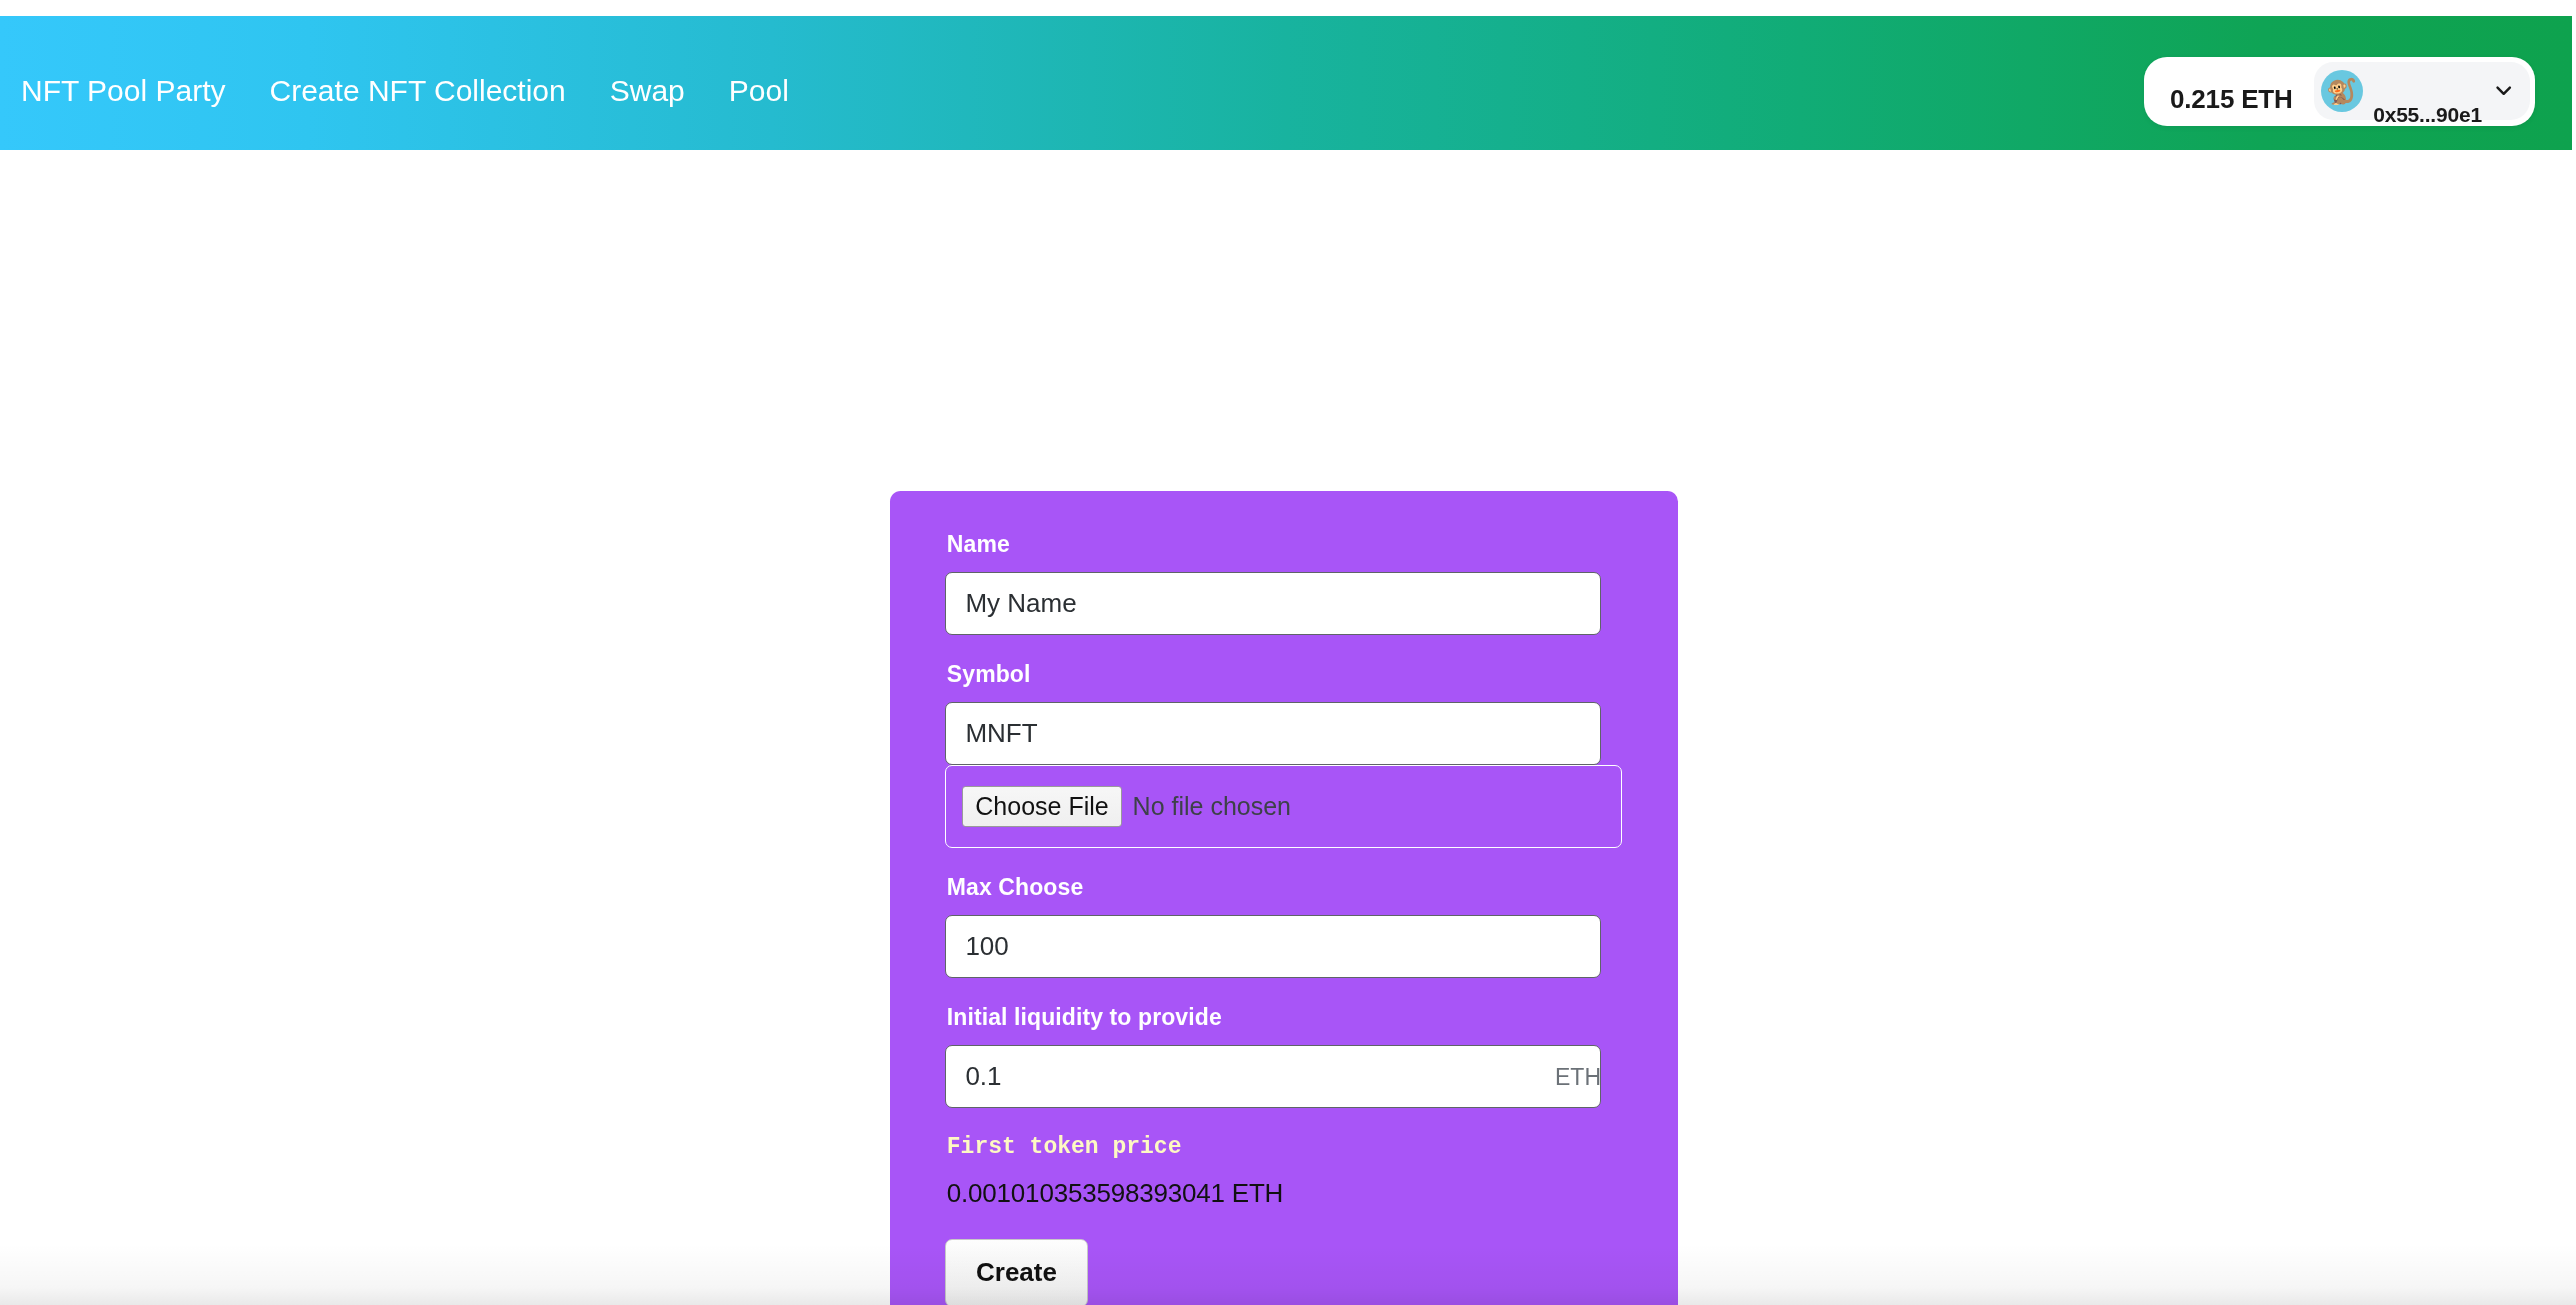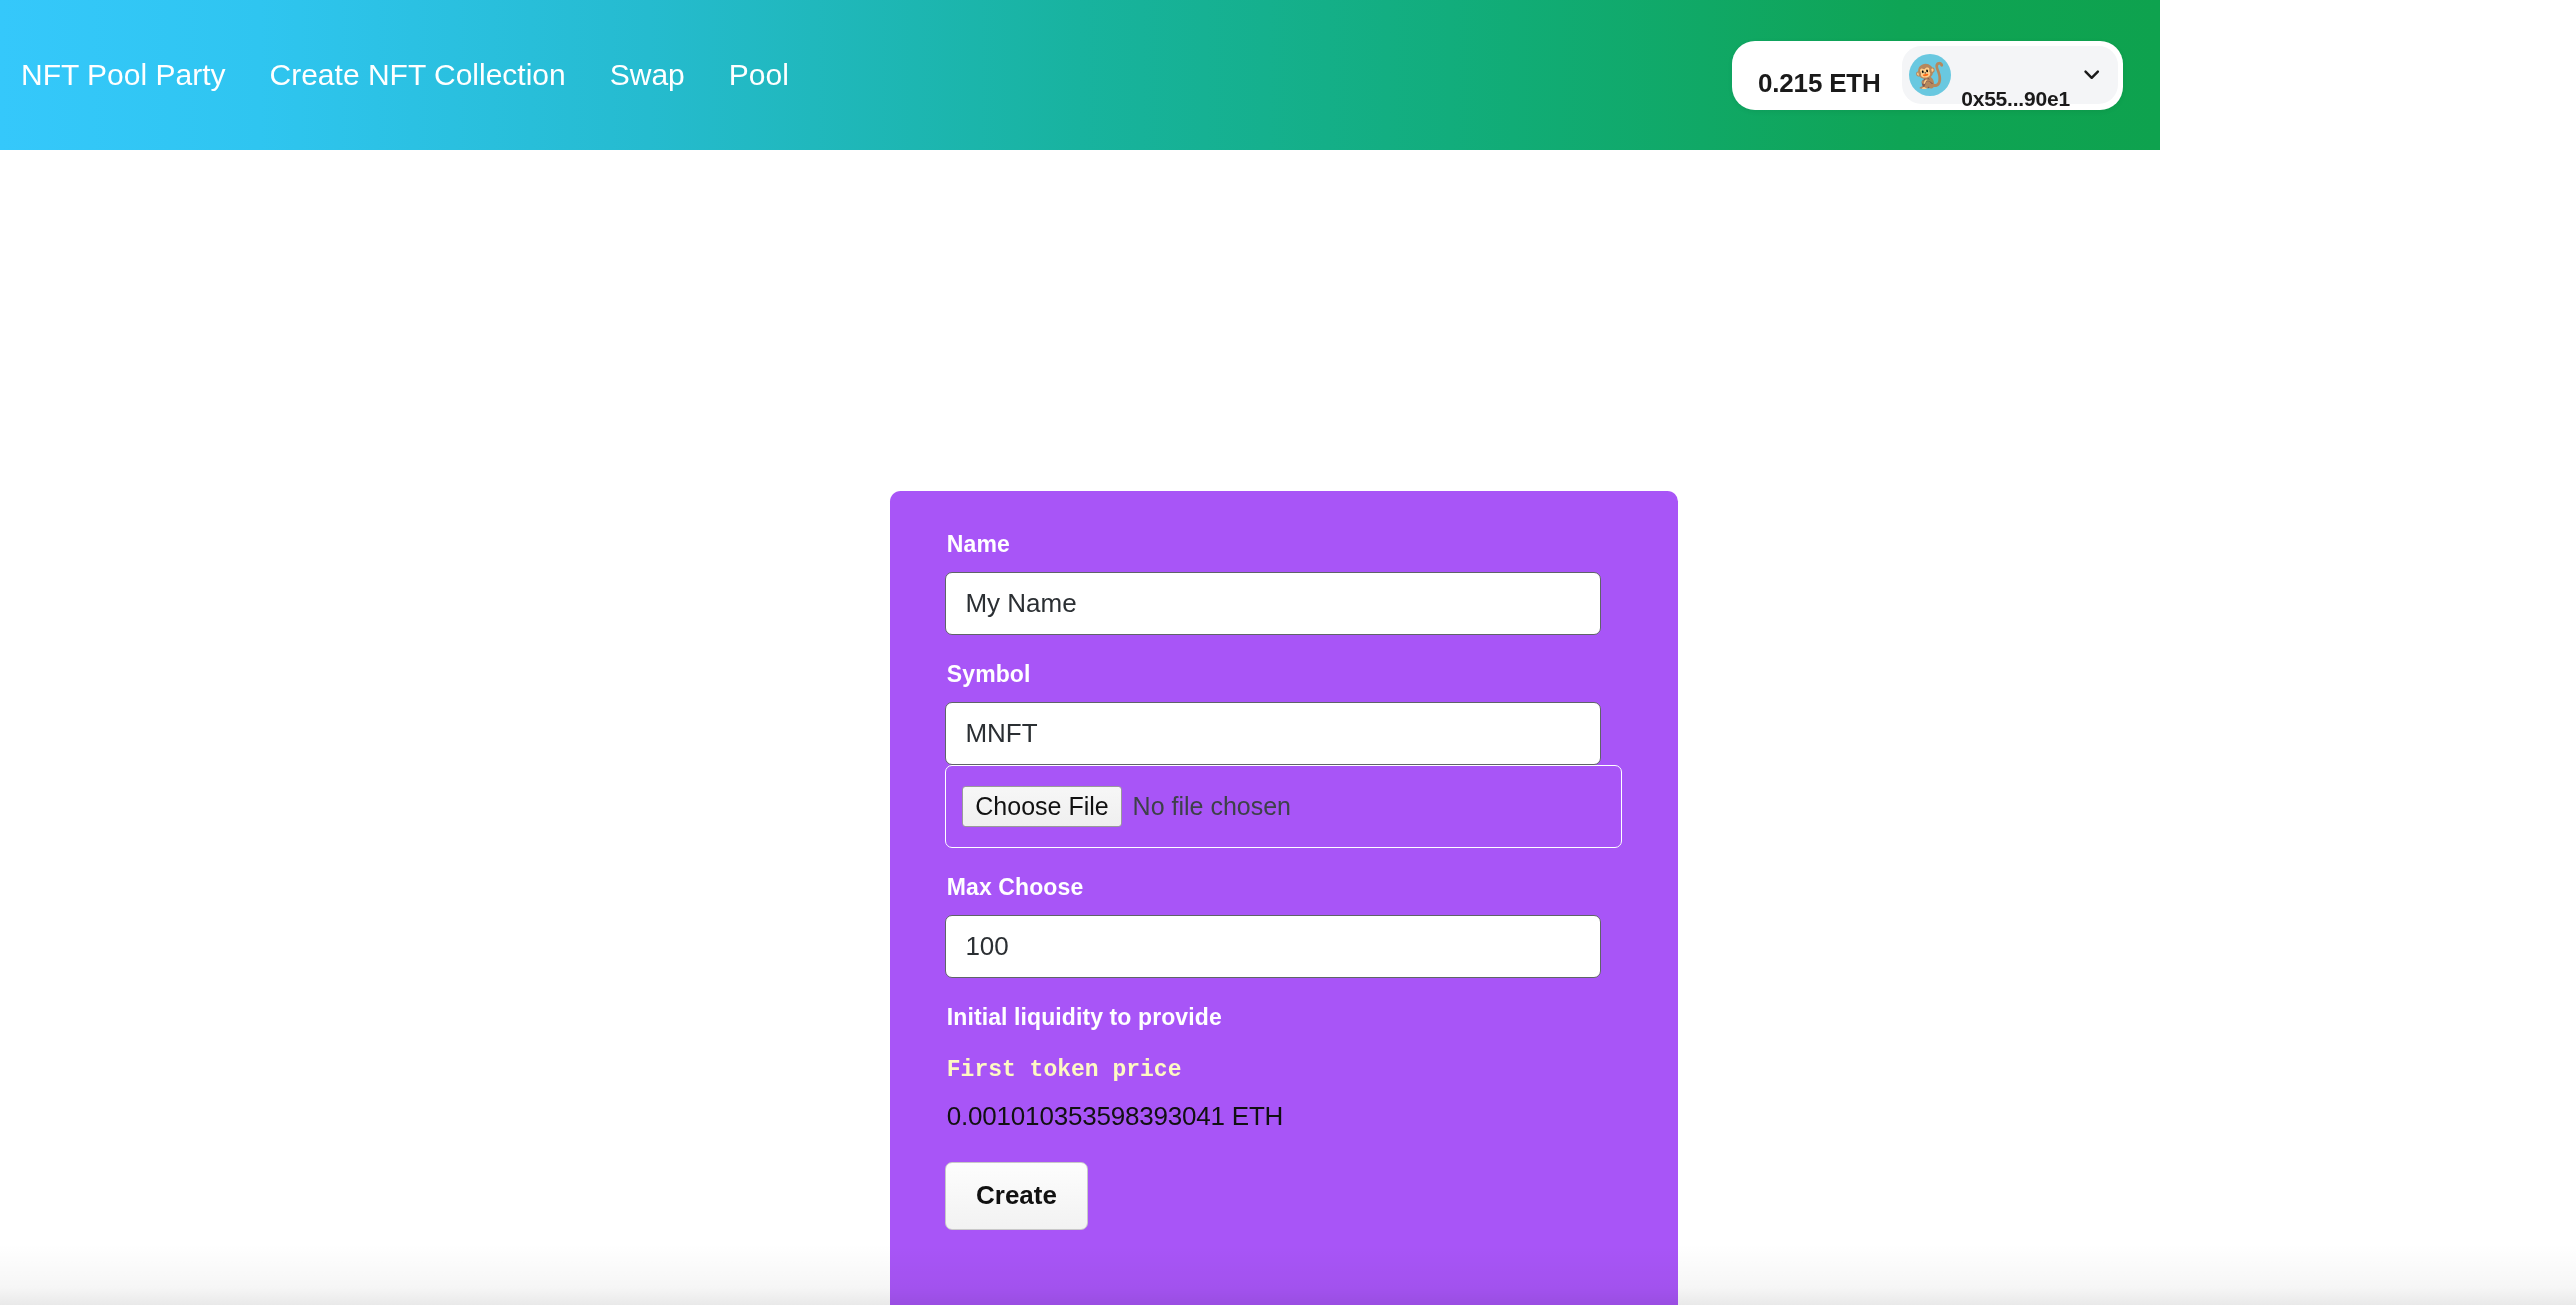--- a/index.html
+++ b/index.html
@@ -9,23 +9,23 @@
     width: 2576px;
     height: 1306px;
     overflow: hidden;
     background: #ffffff;
     font-family: "Liberation Sans", sans-serif;
   }
 
   
   .navbar {
     position: absolute;
-    top: 0;
+    top: 16px;
     left: 0;
-    width: 2160px;
+    width: 2572px;
     height: 150px;
     background: linear-gradient(90deg, #35c8fb 0%, #2fc5f0 12%, #25bbcf 30%, #18b39f 50%, #11ac76 70%, #0fa455 88%, #0ea24e 100%);
     display: flex;
     align-items: center;
     padding: 0 37px 0 21px;
   }
 
   .nav-links {
     display: flex;
     align-items: center;
@@ -278,20 +278,24 @@
       </div>
     </div>
 
     <div class="field-group">
       <div class="field-label spaced">Max Choose</div>
       <input class="text-input" type="text" value="100" style="">
     </div>
 
     <div class="field-group">
       <div class="field-label spaced">Initial liquidity to provide</div>
+      <div class="input-with-suffix">
+        <input class="text-input" type="text" value="0.1" style="">
+        <span class="input-suffix">ETH</span>
+      </div>
     </div>
 
     <div class="field-group">
       <div class="price-label">First token price</div>
       <div class="price-value">0.001010353598393041 ETH</div>
     </div>
 
     <button class="create-btn" type="button">Create</button>
   </div>
 

